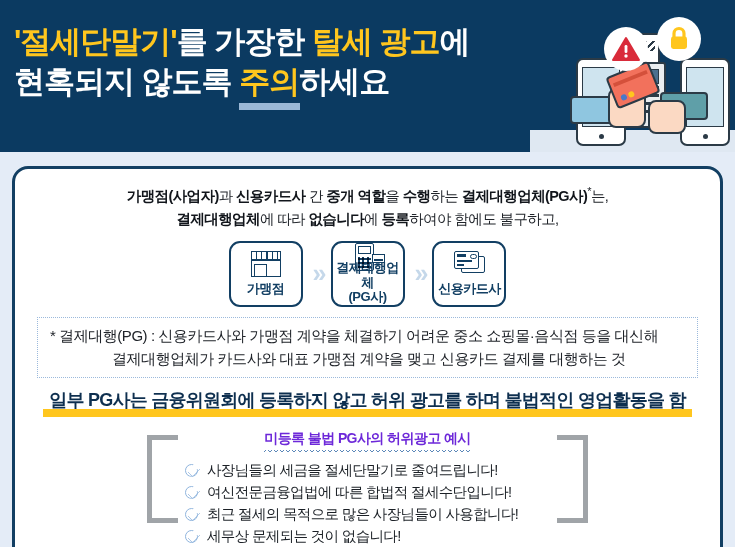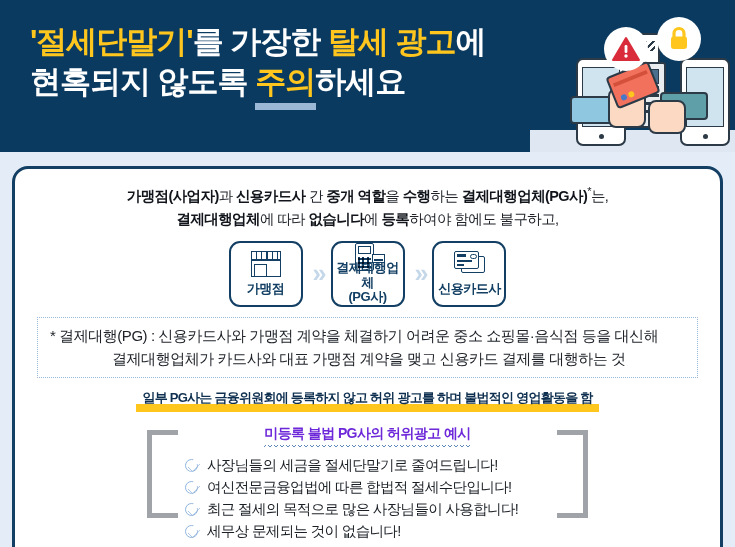--- a/index.html
+++ b/index.html
@@ -14,21 +14,21 @@
   
   .header{
     position:absolute;left:0;top:0;width:735px;height:152px;
     background:#0b3a61;overflow:hidden;
   }
   .headline{
     position:absolute;left:14px;top:22px;width:560px;
     color:#ffffff;font-weight:700;line-height:1.30;
     font-size:31px;letter-spacing:-1px;
   }
-  .hl-line{white-space:nowrap;display:block;margin-left:16px;}
+  .hl-line{white-space:nowrap;display:block;}
   .y{color:#ffc61e;}
   .uline{position:relative;display:inline-block;}
   .uline::after{
     content:"";position:absolute;left:0;right:-1px;bottom:-7px;height:7px;
     background:#9ab7d6;
   }
 
   
   .art{position:absolute;right:0;top:0;width:205px;height:152px;}
   .badge{
@@ -156,21 +156,21 @@
     font-size:15px;line-height:1.55;color:#20242a;letter-spacing:-0.45px;
   }
   .note .l2{padding-left:62px;display:block;}
 
   
   .banner{
     margin:10px auto 0 auto;text-align:center;
   }
   .banner-txt{
     display:inline-block;position:relative;
-    font-size:13px;font-weight:700;color:#0e2f4f;letter-spacing:-0.75px;
+    font-size:18px;font-weight:700;color:#0e2f4f;letter-spacing:-0.75px;
     padding:0 3px 2px 3px;
   }
   .banner-txt::after{
     content:"";position:absolute;left:-3px;right:-3px;bottom:-3px;height:8px;
     background:#ffc61e;z-index:-1;
   }
   .banner-wrap{position:relative;z-index:0;}
 
   
   .brk{position:relative;margin:11px 132px 0 132px;padding:5px 0 10px 0;}

